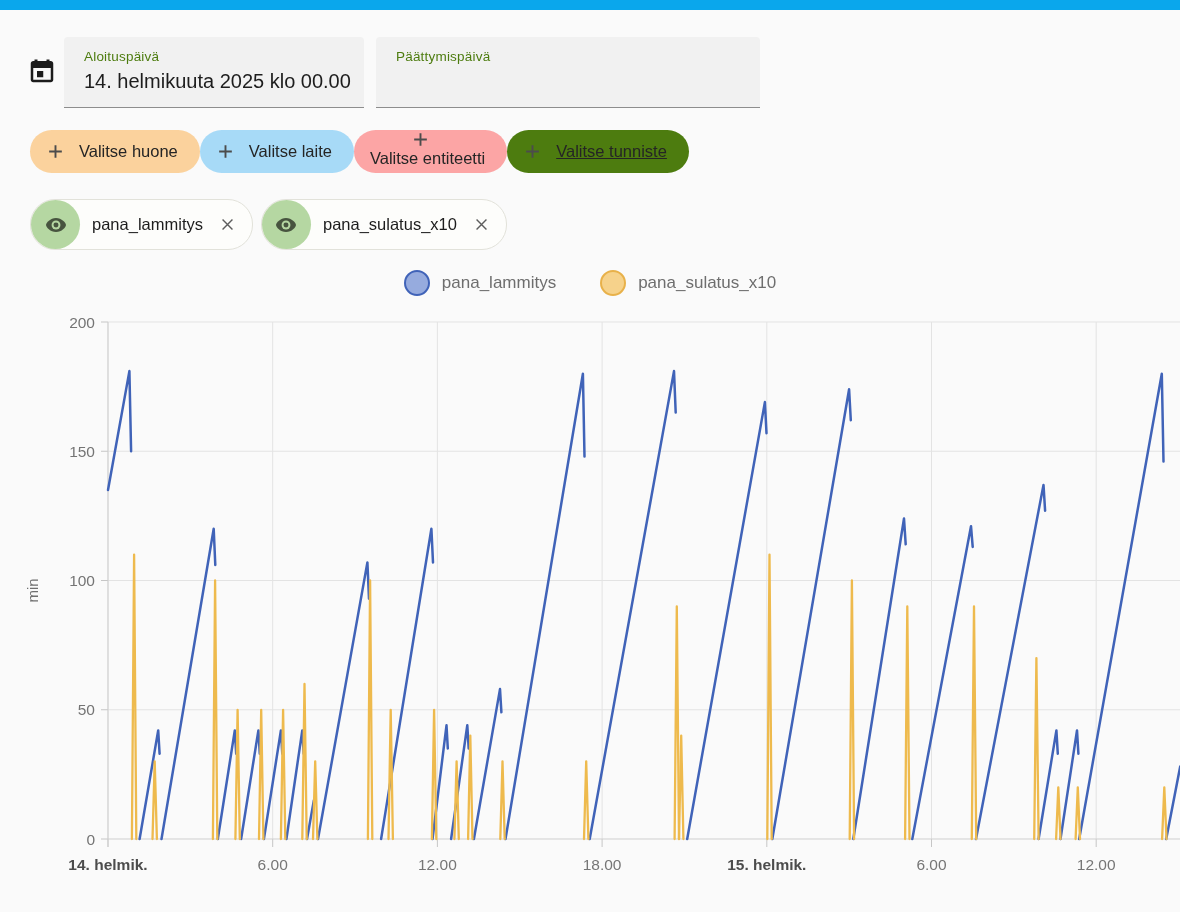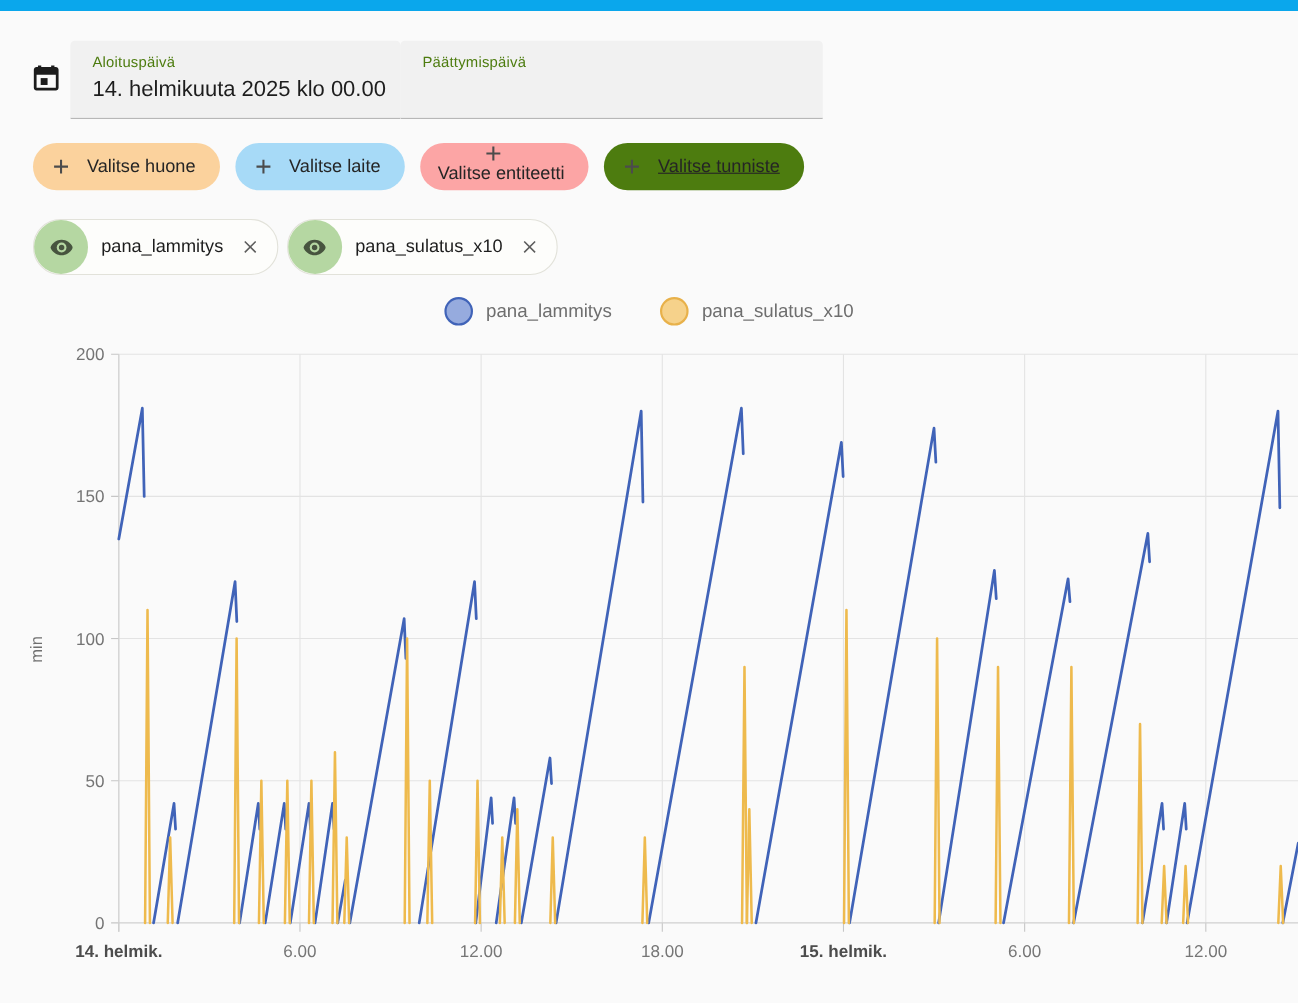--- a/index.html
+++ b/index.html
@@ -5,23 +5,23 @@
   html,body{margin:0;padding:0;background:#fafafa;font-family:"Liberation Sans",sans-serif;}
   #app{position:relative;width:1180px;height:912px;background:#fafafa;overflow:hidden;}
   .topbar{position:absolute;left:0;top:0;width:100%;height:10px;}
   
   .cal-icon{position:absolute;left:27px;top:56px;width:30px;height:30px;cursor:pointer;}
   .date-field{position:absolute;top:37px;height:71px;background:#f1f1f1;border-bottom:1px solid #8d8d8d;
               border-radius:4px 4px 0 0;box-sizing:border-box;padding:12px 0 0 20px;cursor:pointer;}
   .date-field .lbl{font-size:13.5px;color:#4d7c0f;letter-spacing:.2px;}
   .date-field .val{font-size:20px;color:#1d1d1d;margin-top:6px;}
   #field-start{left:64px;width:300px;}
-  #field-end{left:364px;width:384px;}
-  
-  .chips-row{position:absolute;left:30px;top:130px;display:flex;gap:14px;}
+  #field-end{left:376px;width:384px;}
+  
+  .chips-row{position:absolute;left:30px;top:130px;display:flex;}
   .chip{height:43px;border-radius:22px;display:flex;align-items:center;padding:0 22px 0 16px;
         font-size:16.5px;color:#252525;cursor:pointer;white-space:nowrap;}
   .chip .plus{margin-right:14px;display:flex;align-items:center;}
   
   .entity-row{position:absolute;left:30px;top:199px;display:flex;gap:8px;}
   .echip{height:49px;border-radius:25px;background:#fdfdfb;border:1px solid #e2e2da;display:flex;
          align-items:center;padding:0 16px 0 0;cursor:pointer;}
   .echip .eyec{width:49px;height:49px;border-radius:50%;background:#b5d7a2;display:flex;
                align-items:center;justify-content:center;margin-right:12px;cursor:pointer;}
   .echip .elbl{font-size:16.5px;color:#1d1d1d;margin-right:16px;}

